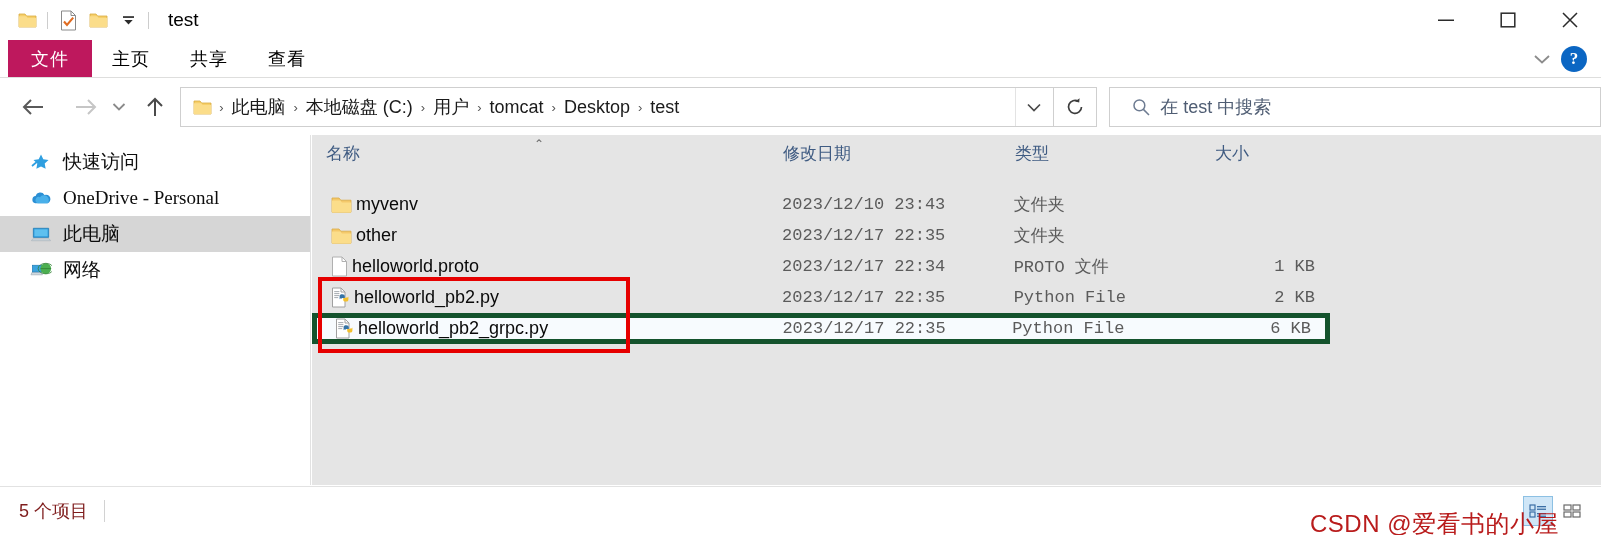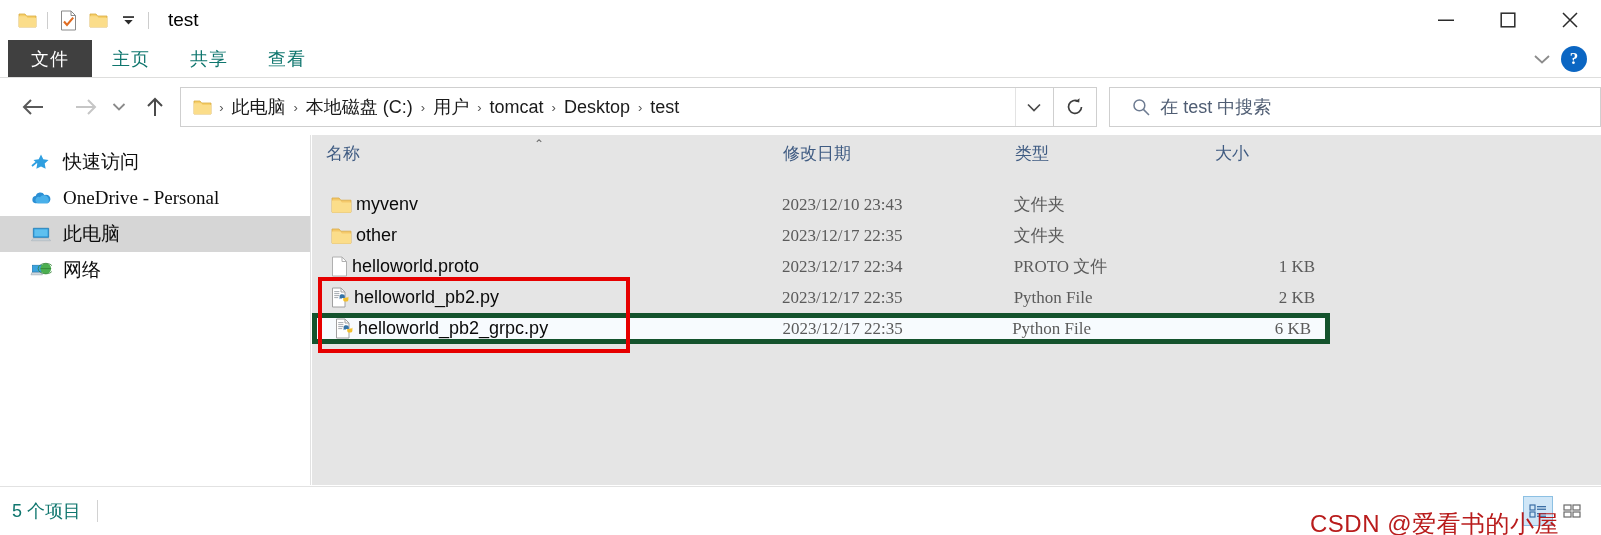--- a/index.html
+++ b/index.html
@@ -38,26 +38,26 @@
 
   
   .ribbon {
     position: absolute; left: 0; top: 40px; width: 1601px; height: 38px;
     background: #ffffff;
     display: flex; align-items: stretch;
     border-bottom: 1px solid #dededd;
   }
   .tab {
     display: flex; align-items: center; justify-content: center;
-    font-size: 18px; color: #0f766e; padding: 0 20px;
+    font-size: 18px; color: #000000; padding: 0 20px;
     font-family: "Liberation Sans", sans-serif;
     letter-spacing: 1px;
   }
   .tab.file {
-    background: #404040; color: #ffffff; min-width: 84px;
+    background: #be185d; color: #ffffff; min-width: 84px;
     margin-left: 8px;
   }
   .ribbon-right {
     margin-left: auto; display: flex; align-items: center; gap: 6px;
     padding-right: 14px;
   }
   .chev-ribbon { width: 26px; height: 26px; display:flex; align-items:center; justify-content:center; }
   .help-btn {
     width: 26px; height: 26px; border-radius: 50%;
     background: #0b66c3; color: #fff;
@@ -178,41 +178,41 @@
   .cell-date { width: 232px; padding-left: 14px; }
   .cell-type { width: 200px; padding-left: 14px; }
   .cell-size { width: 130px; padding-right: 14px; justify-content: flex-end; }
   .fname {
     font-size: 18px; color: #0a0a0a;
     font-family: "Liberation Sans", sans-serif;
     white-space: nowrap;
   }
   .fmeta {
     font-size: 17px; color: #5b5b5b;
-    font-family: Liberation Serif, serif;
+    font-family: Liberation Mono, monospace;
     white-space: nowrap;
   }
 
   
   .annot-rect {
     position: absolute;
     left: 318px; top: 277px;
     width: 312px; height: 76px;
     border: 4px solid #e60000;
     pointer-events: none; z-index: 50;
   }
 
   
   .statusbar {
     position: absolute; left: 0; top: 486px; width: 1601px; height: 49px;
     background: #ffffff; border-top: 1px solid #e2e2e2;
     display: flex; align-items: center;
   }
   .status-text {
-    font-size: 18px; color: #0f766e; padding-left: 12px;
+    font-size: 18px; color: #7f1d1d; padding-left: 19px;
     font-family: "Liberation Sans", sans-serif;
   }
   .status-sep { width: 1px; height: 22px; background: #d2d2d2; margin-left: 16px; }
   .view-btns {
     margin-left: auto; display: flex; align-items: center;
     gap: 4px; padding-right: 14px;
   }
   .view-btn {
     width: 30px; height: 30px;
     display: flex; align-items: center; justify-content: center;

